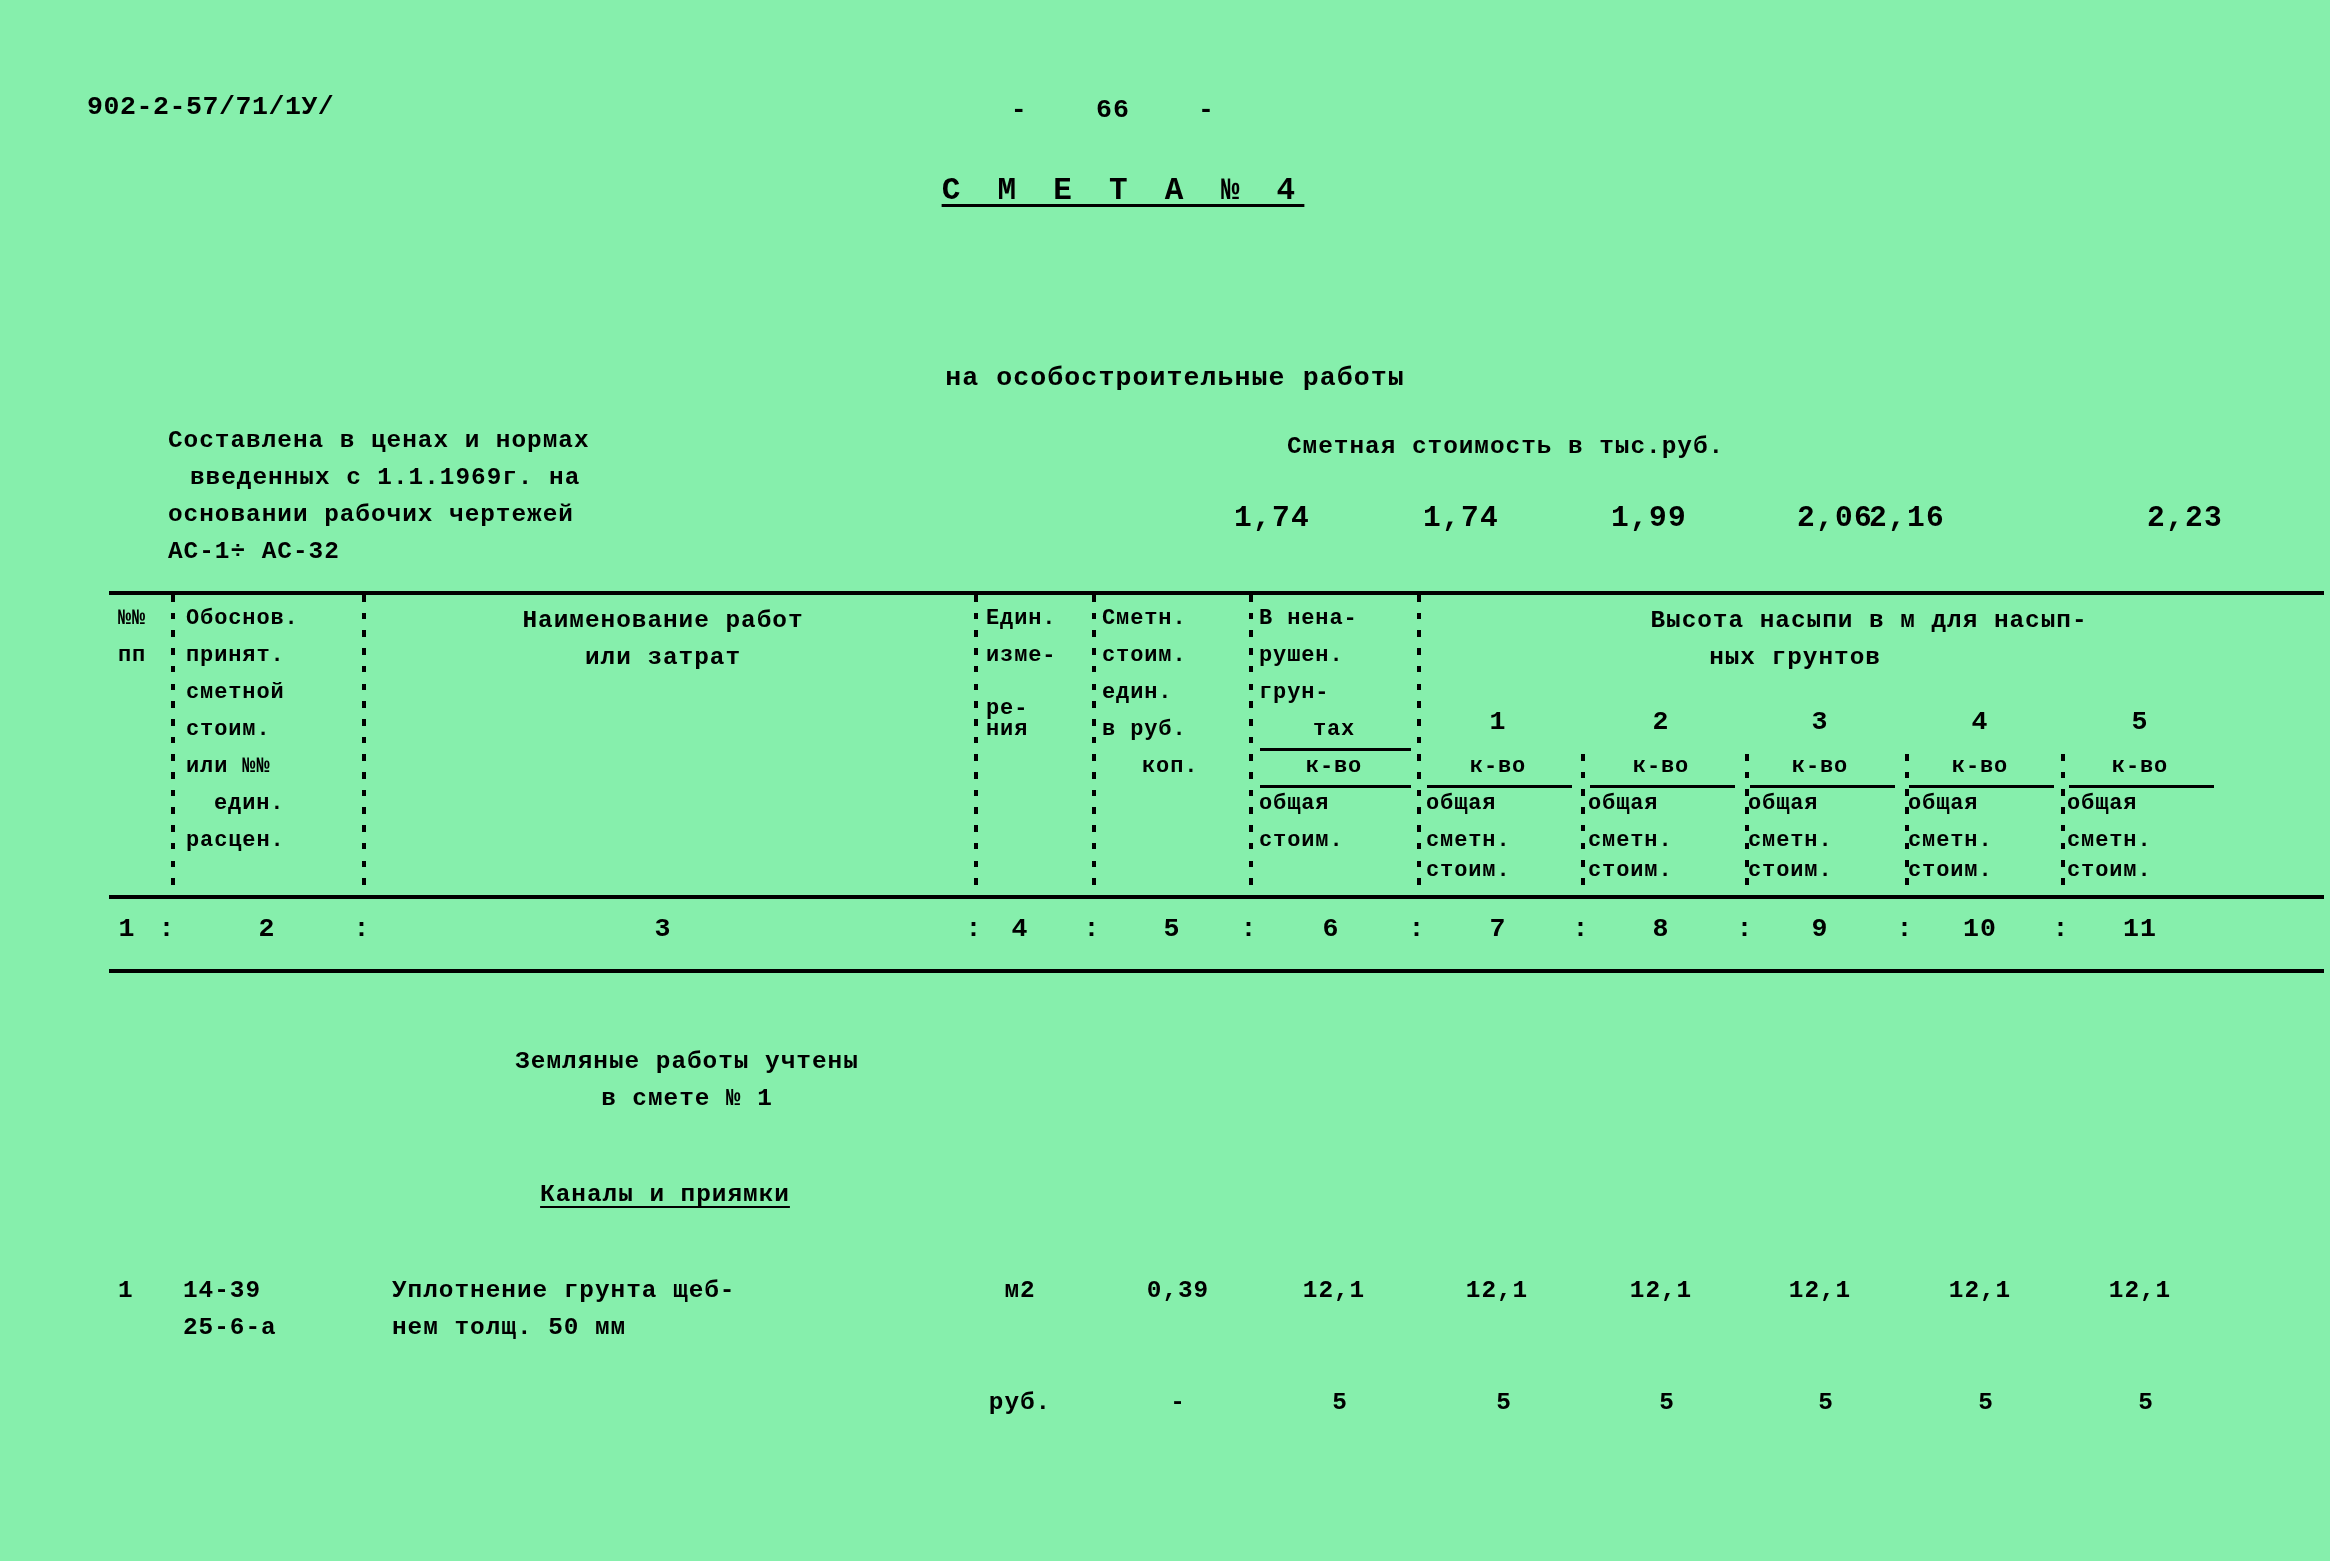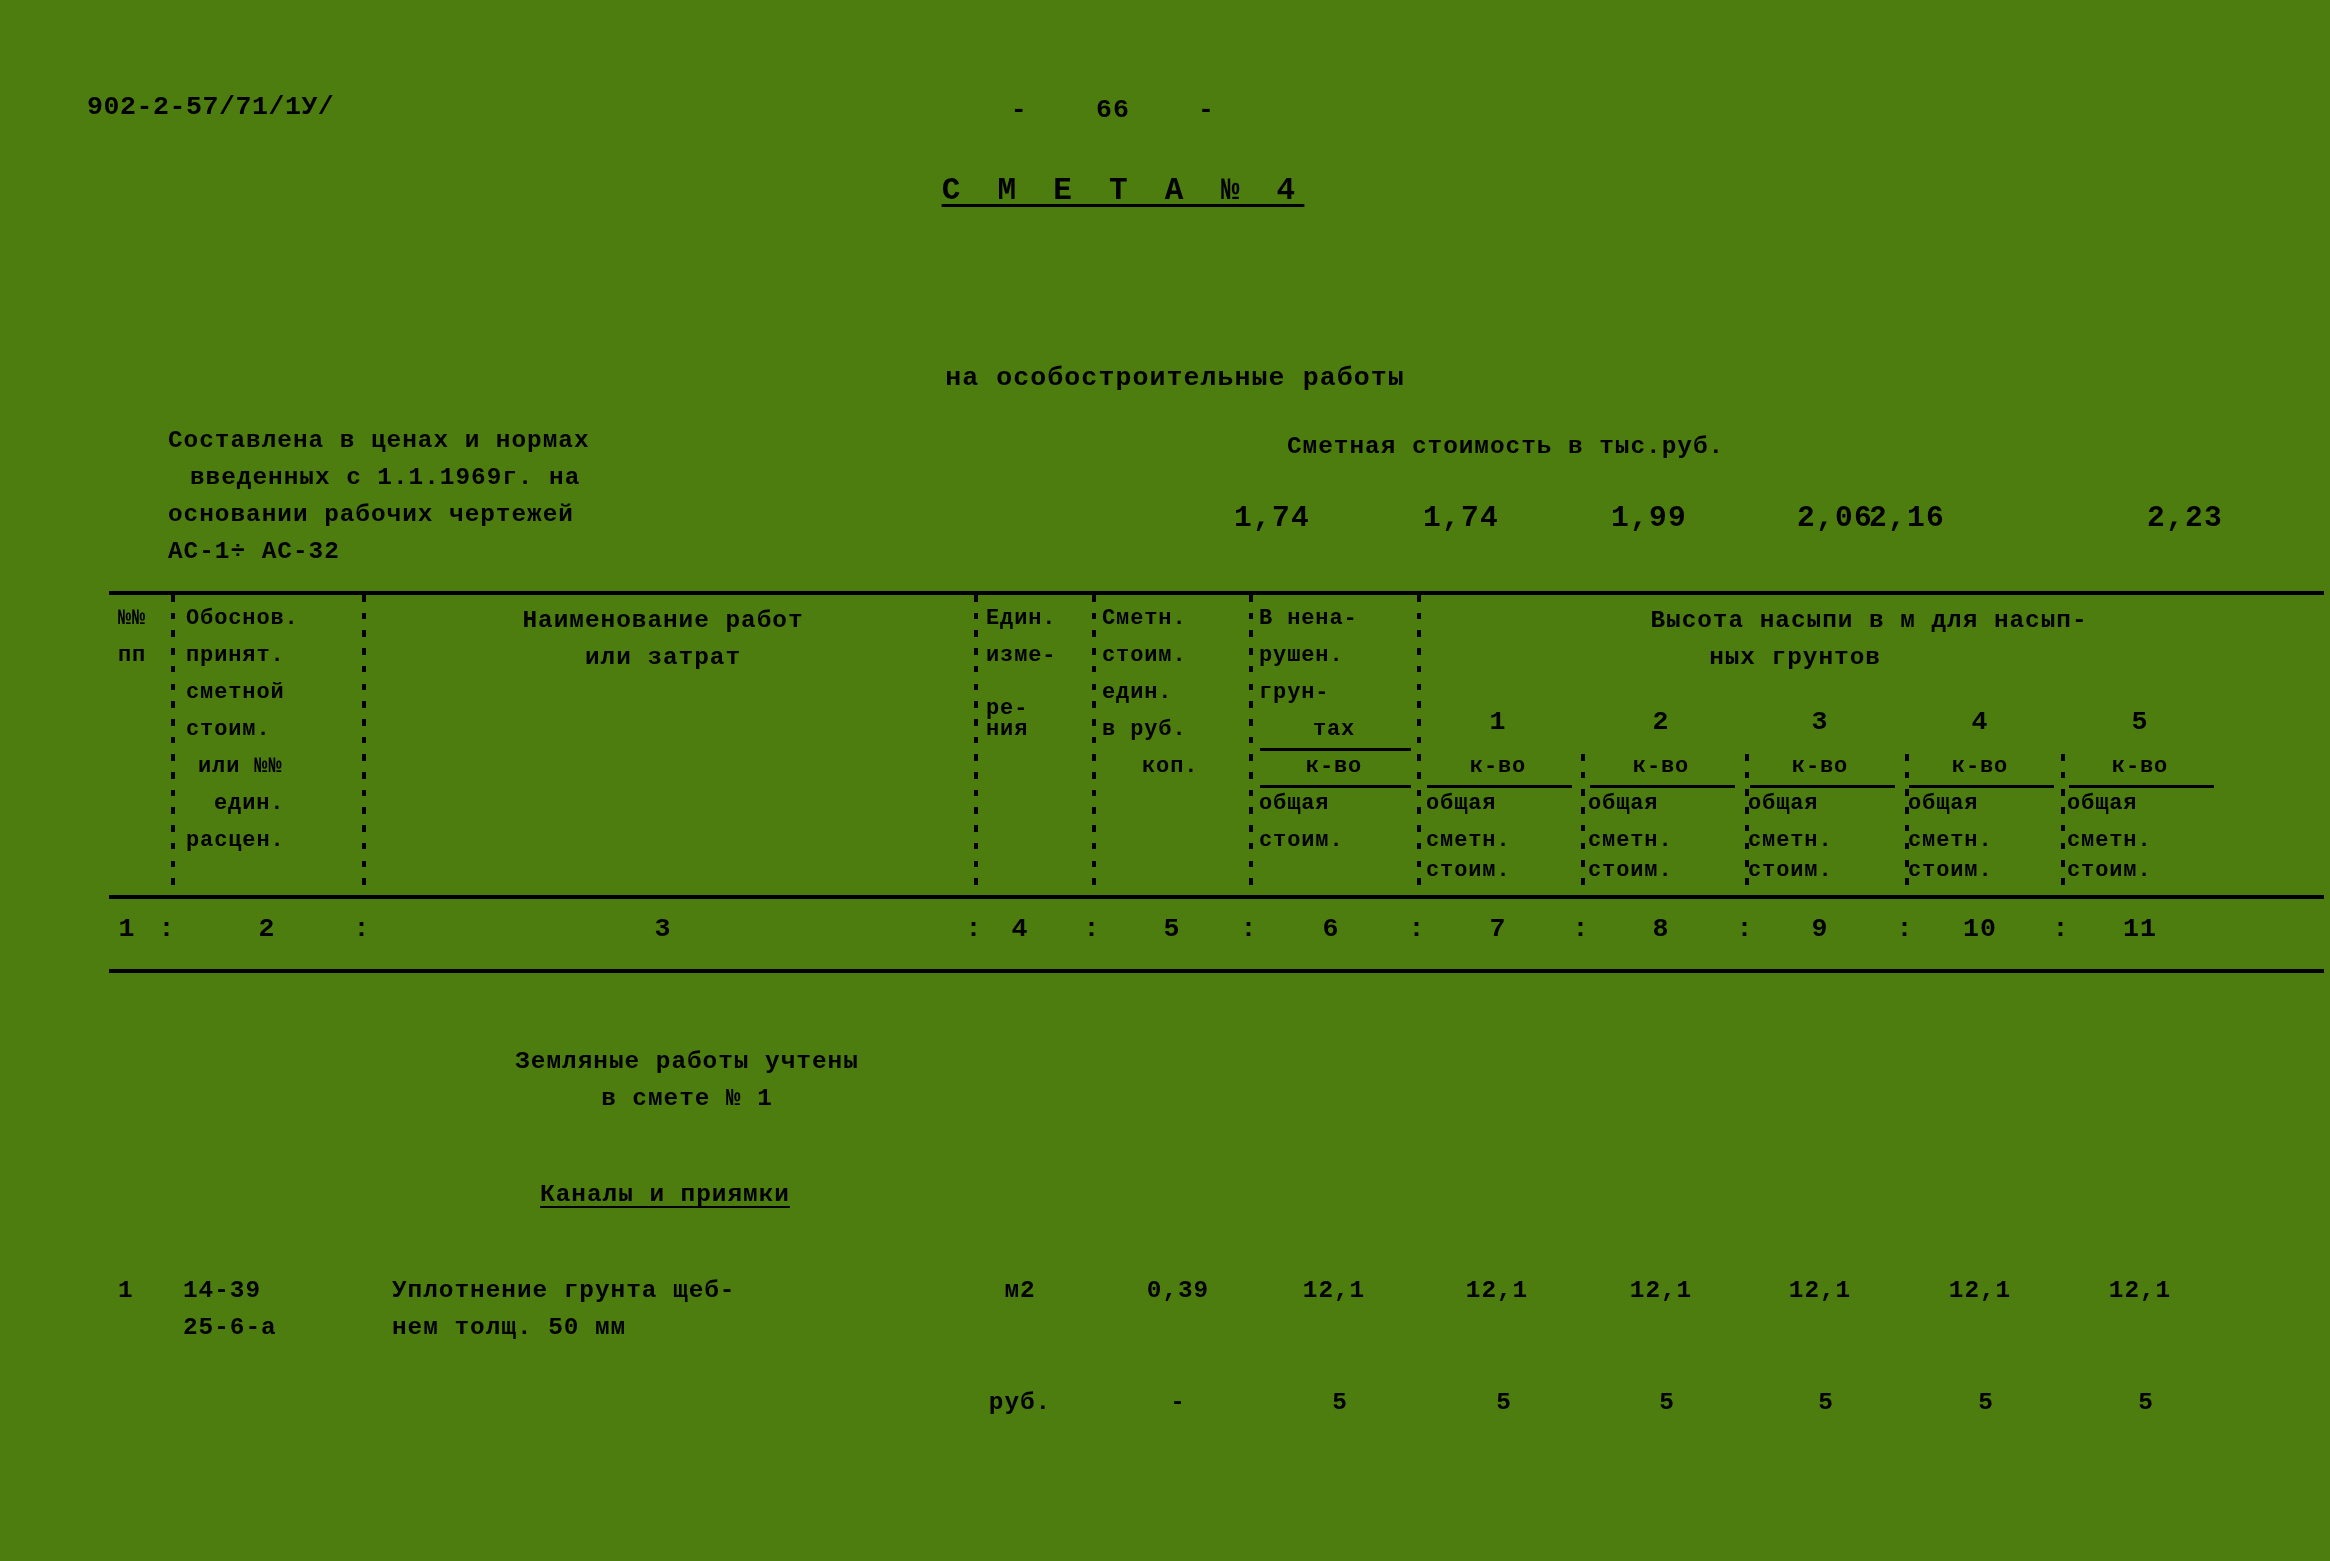--- a/index.html
+++ b/index.html
@@ -11,21 +11,21 @@
     width: 2330px;
     height: 1562px;
     position: relative;
     font-family: "Liberation Mono", "DejaVu Sans Mono", monospace;
     color: #000000;
     overflow: hidden;
   }
   .page {
     position: absolute;
     inset: 0;
-    background: #4d7c0f;
+    background: #86efac;
   }
   
   .t {
     position: absolute;
     white-space: pre;
     font-weight: bold;
     letter-spacing: 0.04em;
     line-height: 1.12;
   }
   .c  { text-align: center; transform: translateX(-50%); }
@@ -103,21 +103,21 @@
   <div class="vdot" style="left:1905px; top:754px; height:137px;"></div>
   <div class="vdot" style="left:2061px; top:754px; height:137px;"></div>
 
   <div class="t s-sm" style="left:118px; top:607px;">№№</div>
   <div class="t s-sm" style="left:118px; top:644px;">пп</div>
 
   <div class="t s-sm" style="left:186px; top:607px;">Обоснов.</div>
   <div class="t s-sm" style="left:186px; top:644px;">принят.</div>
   <div class="t s-sm" style="left:186px; top:681px;">сметной</div>
   <div class="t s-sm" style="left:186px; top:718px;">стоим.</div>
-  <div class="t s-sm" style="left:198px; top:755px;text-align:center;">или №№</div>
+  <div class="t s-sm" style="left:186px; top:755px;text-align:center;">или №№</div>
   <div class="t s-sm" style="left:214px; top:792px;">един.</div>
   <div class="t s-sm" style="left:186px; top:829px;">расцен.</div>
 
   <div class="t s-md c" style="left:663px; top:607px;">Наименование работ</div>
   <div class="t s-md c" style="left:663px; top:644px;">или затрат</div>
 
   <div class="t s-sm" style="left:986px; top:607px;">Един.</div>
   <div class="t s-sm" style="left:986px; top:644px;">изме-</div>
   <div class="t s-sm" style="left:986px; top:681px;margin-top:16px;">ре-</div>
   <div class="t s-sm" style="left:986px; top:718px;">ния</div>

